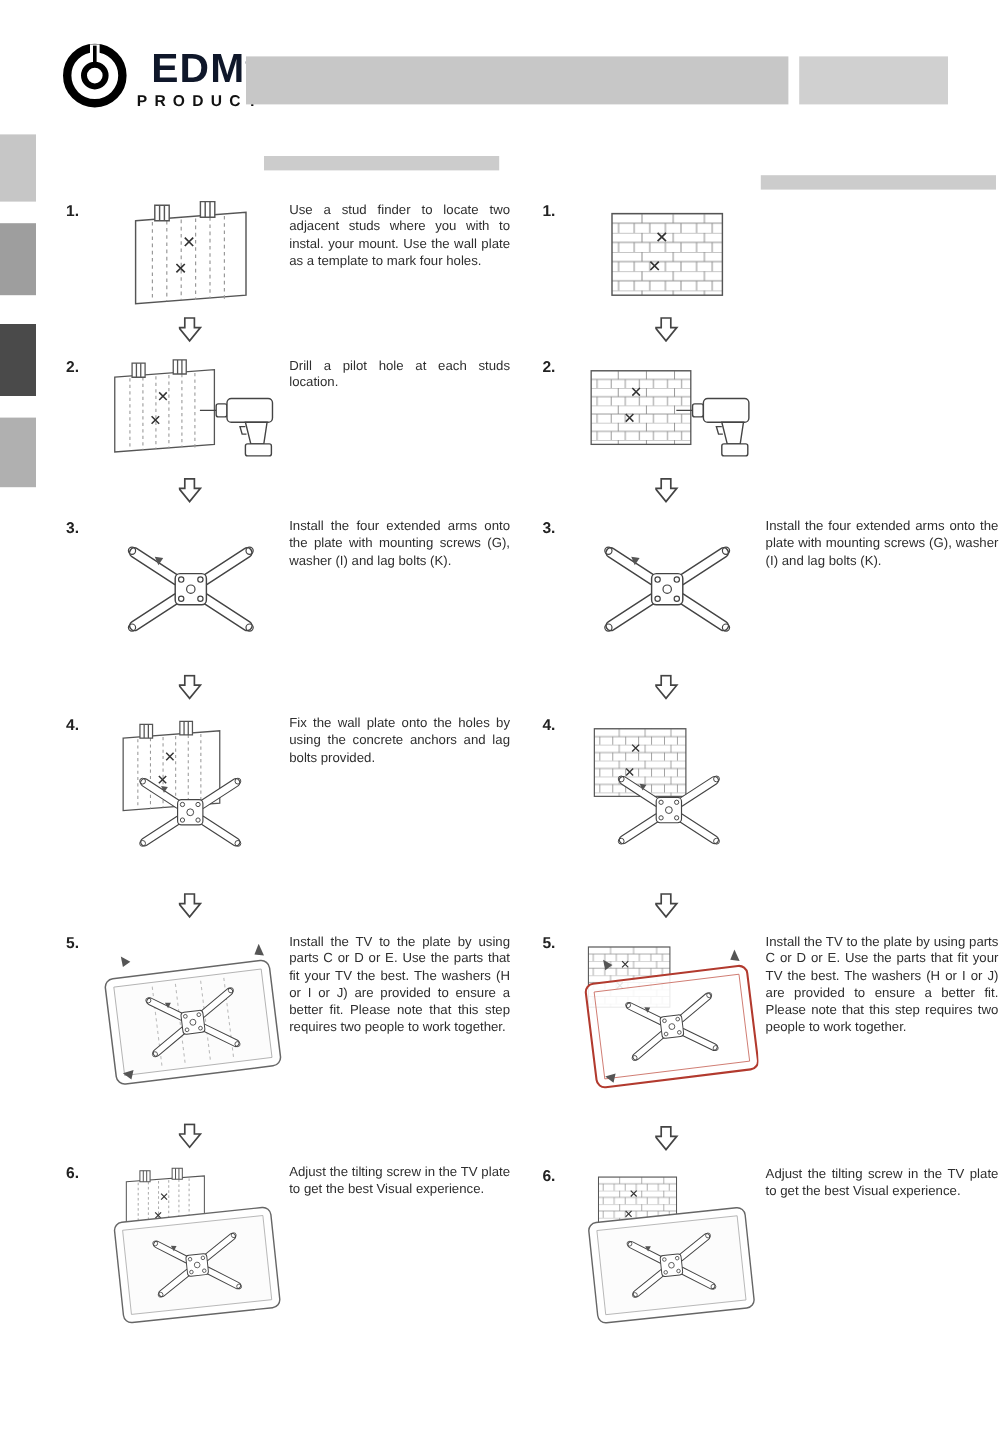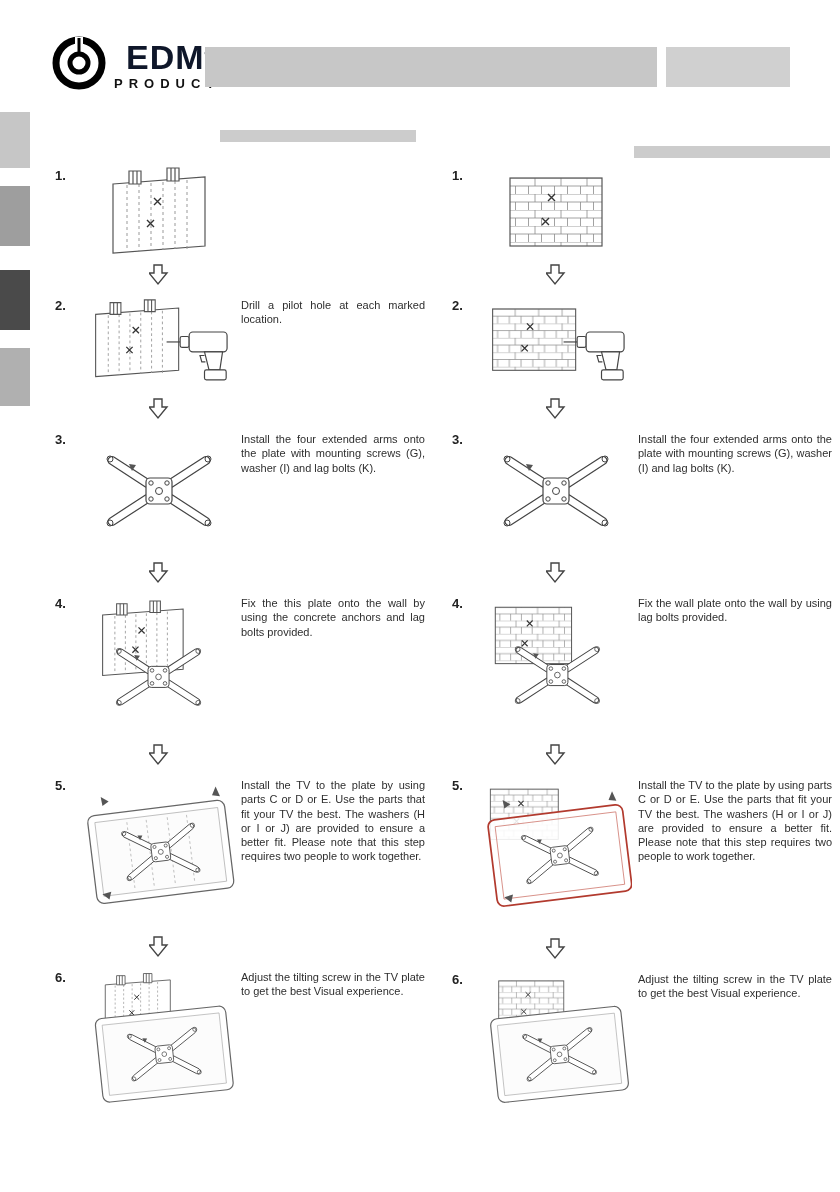--- a/index.html
+++ b/index.html
@@ -149,34 +149,35 @@
 
   <div class="col col-left">
 
     <div class="step">
       <div class="num">1.</div>
       <div class="illo">
         <svg width="130" height="96" viewBox="0 0 120 96">
           <use href="#g-stud"></use>
         </svg>
       </div>
+      <div class="txt">Use a stud finder to locate two adjacent studs where you with to instal. your mount. Use the wall plate as a template to mark four holes.</div>
     </div>
     <div class="arrow-row"><svg width="20" height="22" viewBox="0 0 20 22">
           <use href="#g-downarrow"></use>
         </svg></div>
 
     <div class="step">
       <div class="num">2.</div>
       <div class="illo">
         <svg width="160" height="100" viewBox="0 0 160 100">
           <use href="#g-stud" transform="scale(0.95)"></use>
           <use href="#g-drill" transform="translate(88,30) scale(0.95)"></use>
         </svg>
       </div>
-      <div class="txt">Drill a pilot hole at each marked location.</div>
+      <div class="txt">Drill a pilot hole at each studs location.</div>
     </div>
     <div class="arrow-row"><svg width="20" height="22" viewBox="0 0 20 22">
           <use href="#g-downarrow"></use>
         </svg></div>
 
     <div class="step">
       <div class="num">3.</div>
       <div class="illo">
         <svg width="150" height="130" viewBox="-75 -65 150 130">
           <use href="#g-cross"></use>
@@ -189,21 +190,21 @@
         </svg></div>
 
     <div class="step">
       <div class="num">4.</div>
       <div class="illo">
         <svg width="165" height="148" viewBox="0 0 165 148">
           <use href="#g-stud" transform="translate(8,0) scale(0.95)"></use>
           <use href="#g-cross" transform="translate(82,88) scale(0.88)"></use>
         </svg>
       </div>
-      <div class="txt">Fix the this plate onto the wall by using the concrete anchors and lag bolts provided.</div>
+      <div class="txt">Fix the wall plate onto the holes by using the concrete anchors and lag bolts provided.</div>
     </div>
     <div class="arrow-row"><svg width="20" height="22" viewBox="0 0 20 22">
           <use href="#g-downarrow"></use>
         </svg></div>
 
     <div class="step">
       <div class="num">5.</div>
       <div class="illo">
         <svg width="172" height="158" viewBox="0 0 172 158">
           <g transform="translate(88,80) rotate(-7)">
@@ -287,21 +288,20 @@
         </svg></div>
 
     <div class="step">
       <div class="num">4.</div>
       <div class="illo">
         <svg width="165" height="148" viewBox="0 0 165 148">
           <use href="#g-brick" transform="translate(4,-2) scale(0.9)"></use>
           <use href="#g-cross" transform="translate(84,86) scale(0.88)"></use>
         </svg>
       </div>
-      <div class="txt">Fix the wall plate onto the wall by using lag bolts provided.</div>
     </div>
     <div class="arrow-row"><svg width="20" height="22" viewBox="0 0 20 22">
           <use href="#g-downarrow"></use>
         </svg></div>
 
     <div class="step">
       <div class="num">5.</div>
       <div class="illo">
         <svg width="175" height="160" viewBox="0 0 175 160">
           <use href="#g-brick" transform="translate(0,-6) scale(0.85)"></use>

